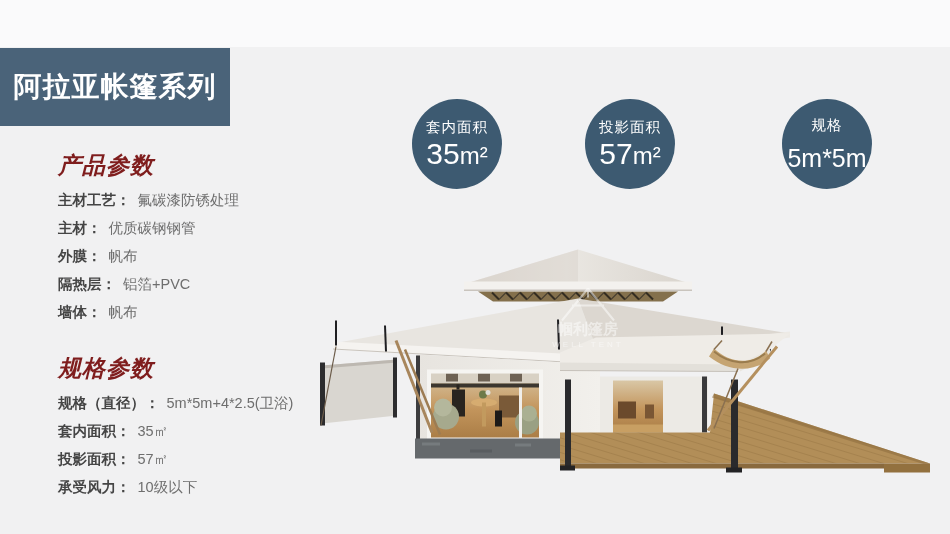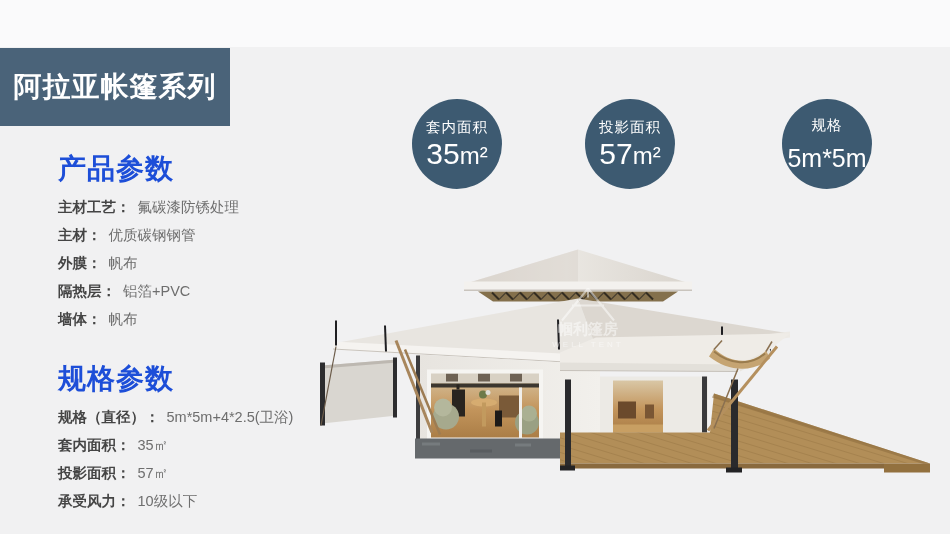--- a/index.html
+++ b/index.html
@@ -9,21 +9,21 @@
     font-family:"Liberation Sans","DejaVu Sans",sans-serif;
   }
   .top-strip{position:absolute;left:0;top:0;width:950px;height:47px;background:#fafafb;}
   .banner{
     position:absolute;left:0;top:48px;width:230px;height:78px;
     background:#4a6379;display:flex;align-items:center;justify-content:center;
   }
   .banner-title{color:#ffffff;font-size:28px;font-weight:bold;letter-spacing:1px;}
   .specs{position:absolute;left:58px;top:150px;width:320px;}
   .section-heading{
-    font-size:28px;font-weight:bold;color:#1d4ed8;letter-spacing:1px;margin:0 0 10px 0;
+    font-size:23px;font-weight:bold;color:#7f1d1d;letter-spacing:1px;margin:0 0 10px 0;font-style:italic;
   }
   .spec-rows{margin:0 0 22px 0;}
   .spec-row{display:flex;align-items:baseline;height:28px;font-size:14.5px;}
   .spec-label{font-weight:bold;color:#454545;margin-right:7px;white-space:nowrap;}
   .spec-value{color:#6e6e6e;white-space:nowrap;}
   .badge{
     position:absolute;top:99px;width:90px;height:90px;border-radius:50%;
     background:#3d5a71;color:#fff;display:flex;flex-direction:column;
     align-items:center;justify-content:center;text-align:center;
   }

